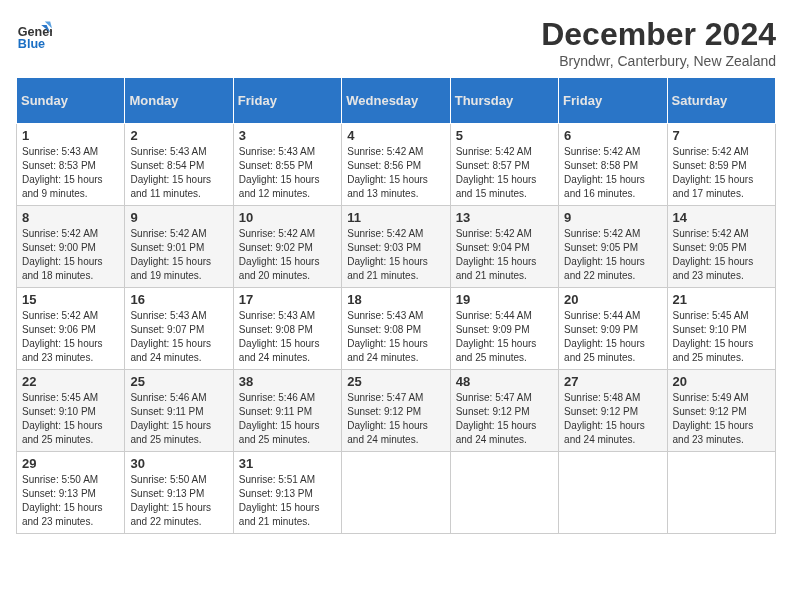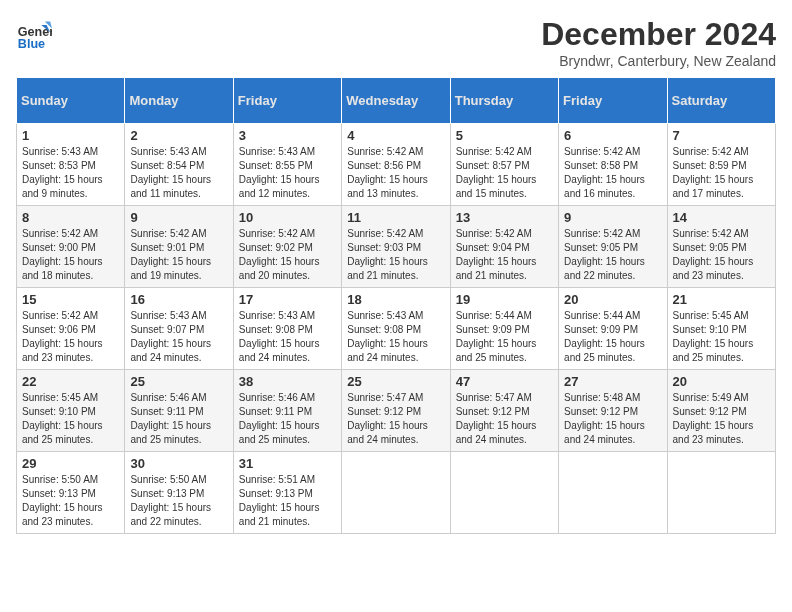--- a/index.html
+++ b/index.html
@@ -211,21 +211,21 @@
         </td>
         <td>
           <span class="day-number">38</span>
           <div class="day-info">Sunrise: 5:46 AM<br>Sunset: 9:11 PM<br>Daylight: 15 hours<br>and 25 minutes.</div>
         </td>
         <td>
           <span class="day-number">25</span>
           <div class="day-info">Sunrise: 5:47 AM<br>Sunset: 9:12 PM<br>Daylight: 15 hours<br>and 24 minutes.</div>
         </td>
         <td>
-          <span class="day-number">47</span>
+          <span class="day-number">48</span>
           <div class="day-info">Sunrise: 5:47 AM<br>Sunset: 9:12 PM<br>Daylight: 15 hours<br>and 24 minutes.</div>
         </td>
         <td>
           <span class="day-number">27</span>
           <div class="day-info">Sunrise: 5:48 AM<br>Sunset: 9:12 PM<br>Daylight: 15 hours<br>and 24 minutes.</div>
         </td>
         <td>
           <span class="day-number">20</span>
           <div class="day-info">Sunrise: 5:49 AM<br>Sunset: 9:12 PM<br>Daylight: 15 hours<br>and 23 minutes.</div>
         </td>

